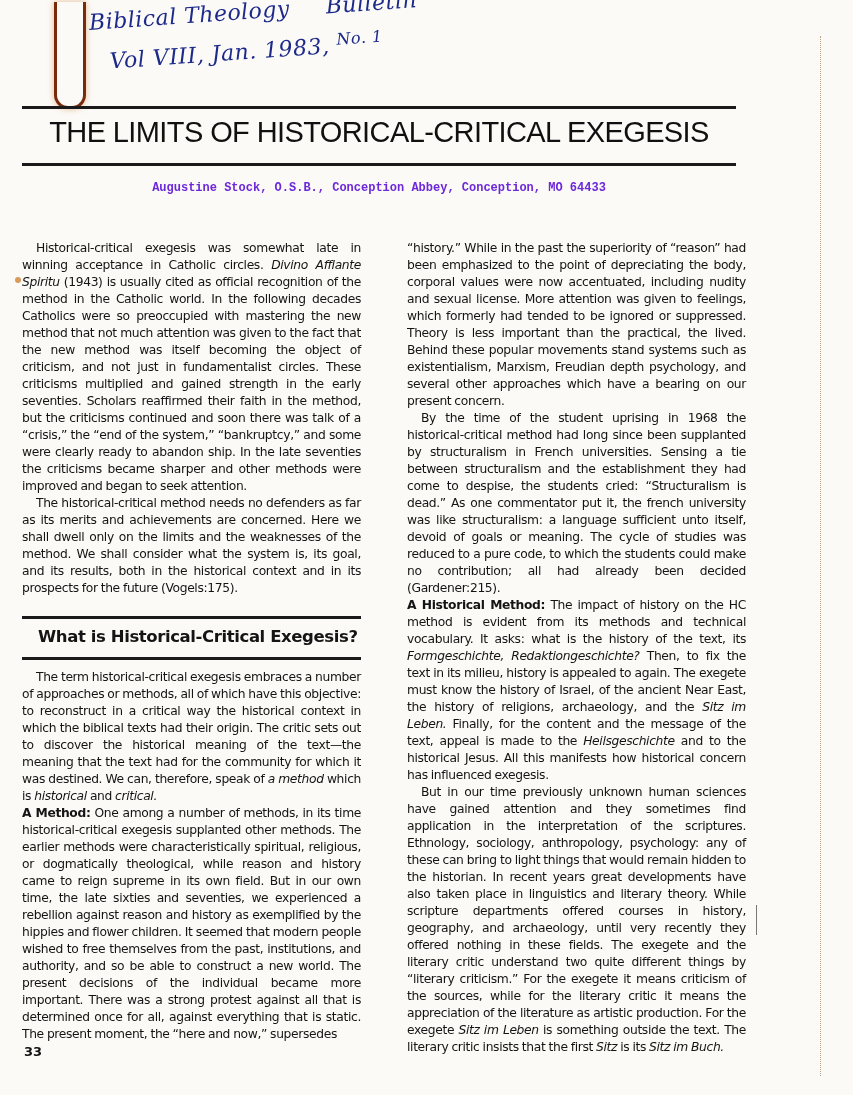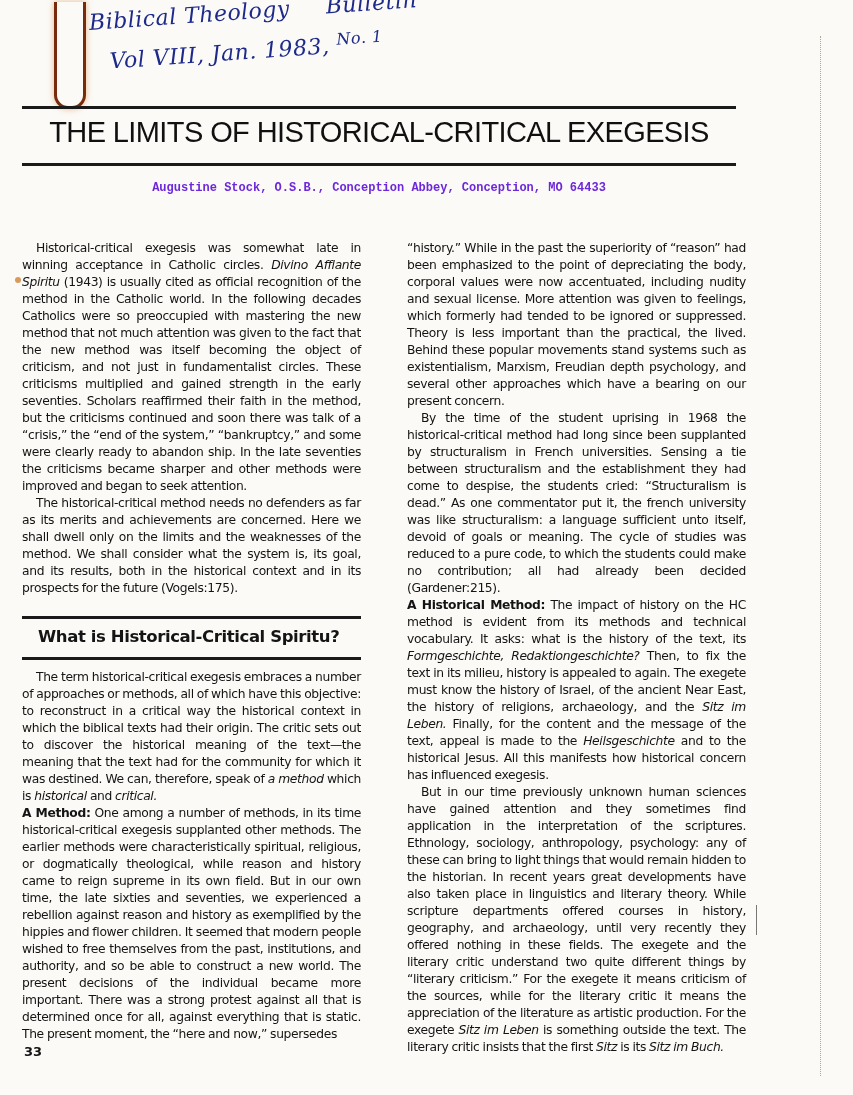--- a/index.html
+++ b/index.html
@@ -100,21 +100,21 @@
 <div class="byline">Augustine Stock, O.S.B., Conception Abbey, Conception, MO 64433</div>
 
 <div class="punch"></div>
 
 <div class="col col-left">
   <p><span>Historical-critical exegesis was somewhat late in winning acceptance in Catholic circles. </span><i>Divino Afflante Spiritu</i><span> (1943) is usually cited as official recognition of the method in the Catholic world. In the following decades Catholics were so preoccupied with mastering the new method that not much attention was given to the fact that the new method was itself becoming the object of criticism, and not just in fundamentalist circles. These criticisms multiplied and gained strength in the early seventies. Scholars reaffirmed their faith in the method, but the criticisms continued and soon there was talk of a “crisis,” the “end of the system,” “bankruptcy,” and some were clearly ready to abandon ship. In the late seventies the criticisms became sharper and other methods were improved and began to seek attention.</span></p>
   <p>The historical-critical method needs no defenders as far as its merits and achievements are concerned. Here we shall dwell only on the limits and the weaknesses of the method. We shall consider what the system is, its goal, and its results, both in the historical context and in its prospects for the future (Vogels:175).</p>
 </div>
 
 <div class="section-head">
-  <span>What is Historical-Critical Spiritu?</span>
+  <span>What is Historical-Critical Exegesis?</span>
 </div>
 
 <div class="col col-left2">
   <p><span>The term historical-critical exegesis embraces a number of approaches or methods, all of which have this objective: to reconstruct in a critical way the historical context in which the biblical texts had their origin. The critic sets out to discover the historical meaning of the text—the meaning that the text had for the community for which it was destined. We can, therefore, speak of </span><i>a method</i><span> which is </span><i>historical</i><span> and </span><i>critical.</i></p>
   <p class="noindent"><b>A Method:</b><span> One among a number of methods, in its time historical-critical exegesis supplanted other methods. The earlier methods were characteristically spiritual, religious, or dogmatically theological, while reason and history came to reign supreme in its own field. But in our own time, the late sixties and seventies, we experienced a rebellion against reason and history as exemplified by the hippies and flower children. It seemed that modern people wished to free themselves from the past, institutions, and authority, and so be able to construct a new world. The present decisions of the individual became more important. There was a strong protest against all that is determined once for all, against everything that is static. The present moment, the “here and now,” supersedes</span></p>
 </div>
 
 <div class="col col-right">
   <p class="noindent">“history.” While in the past the superiority of “reason” had been emphasized to the point of depreciating the body, corporal values were now accentuated, including nudity and sexual license. More attention was given to feelings, which formerly had tended to be ignored or suppressed. Theory is less important than the practical, the lived. Behind these popular movements stand systems such as existentialism, Marxism, Freudian depth psychology, and several other approaches which have a bearing on our present concern.</p>
   <p>By the time of the student uprising in 1968 the historical-critical method had long since been supplanted by structuralism in French universities. Sensing a tie between structuralism and the establishment they had come to despise, the students cried: “Structuralism is dead.” As one commentator put it, the french university was like structuralism: a language sufficient unto itself, devoid of goals or meaning. The cycle of studies was reduced to a pure code, to which the students could make no contribution; all had already been decided (Gardener:215).</p>

